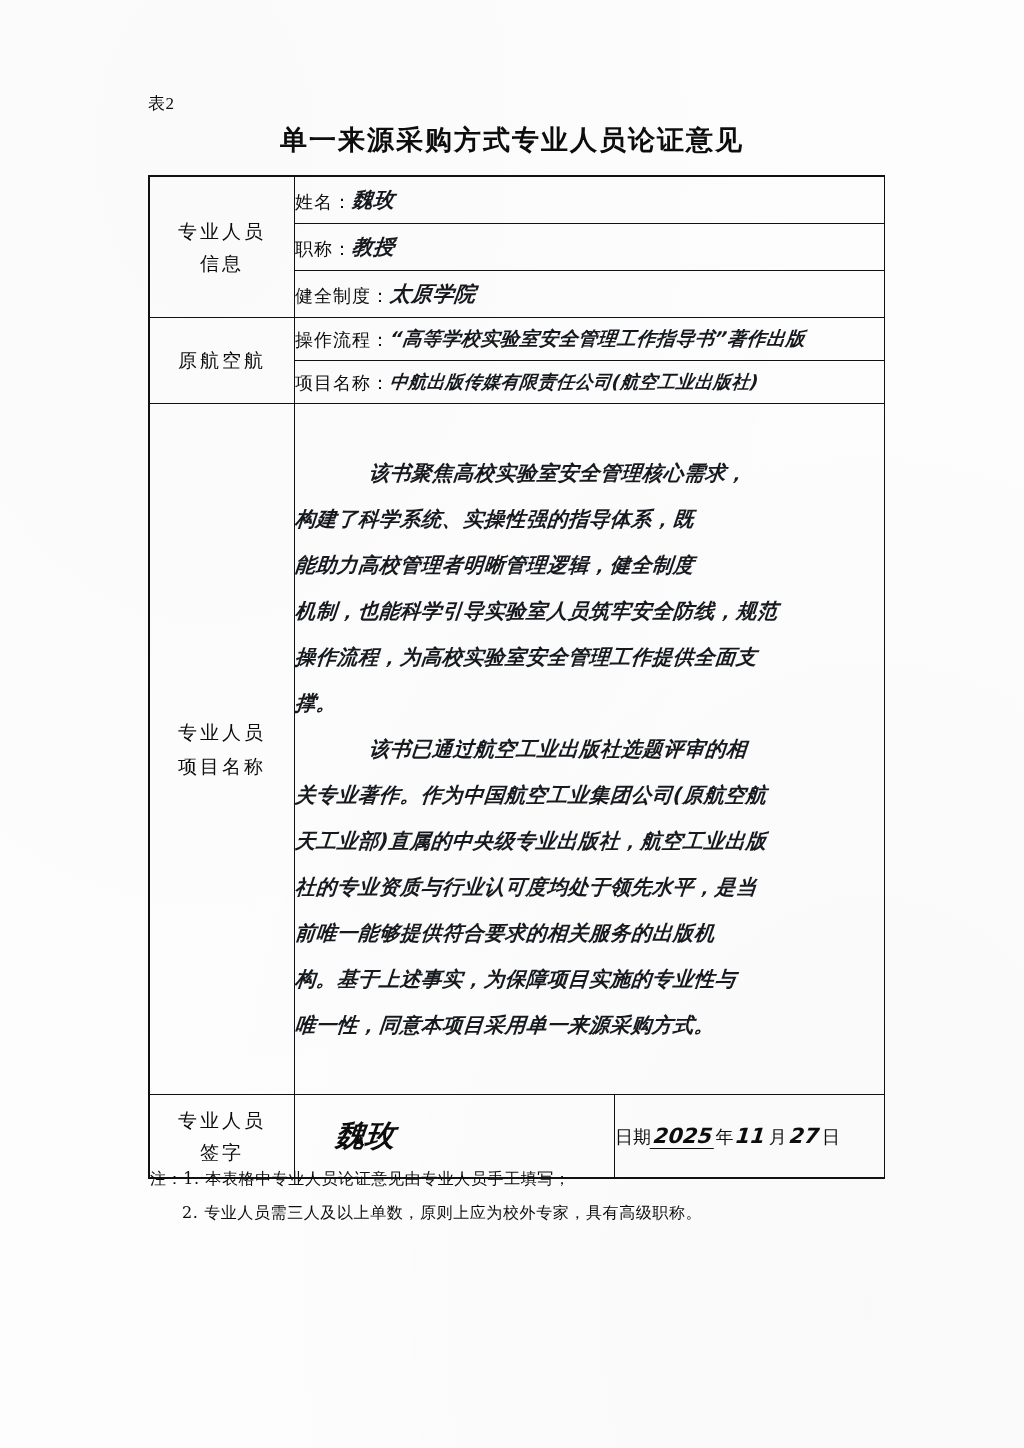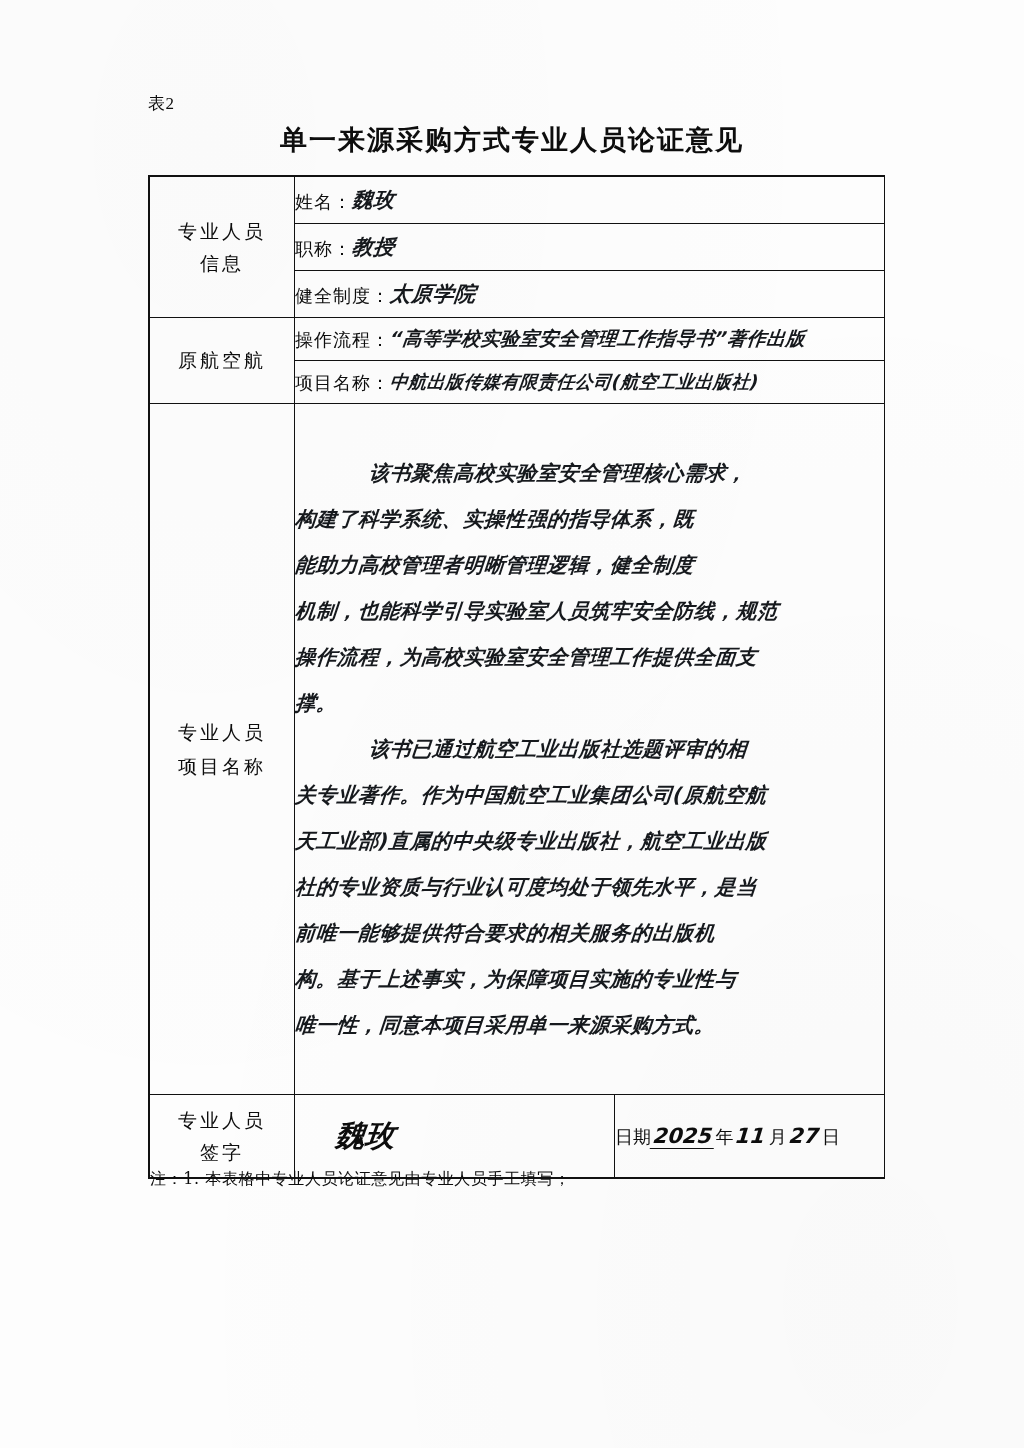--- a/index.html
+++ b/index.html
@@ -252,14 +252,17 @@
           </td>
         </tr>
       </tbody>
     </table>
   </div>
 
   <div class="notes">
     <div>
       <span>注：</span><span>1. 本表格中专业人员论证意见由专业人员手工填写；</span>
     </div>
+    <div class="n2">
+      <span>2. 专业人员需三人及以上单数，原则上应为校外专家，具有高级职称。</span>
+    </div>
   </div>
 </div>
 
 </body></html>

